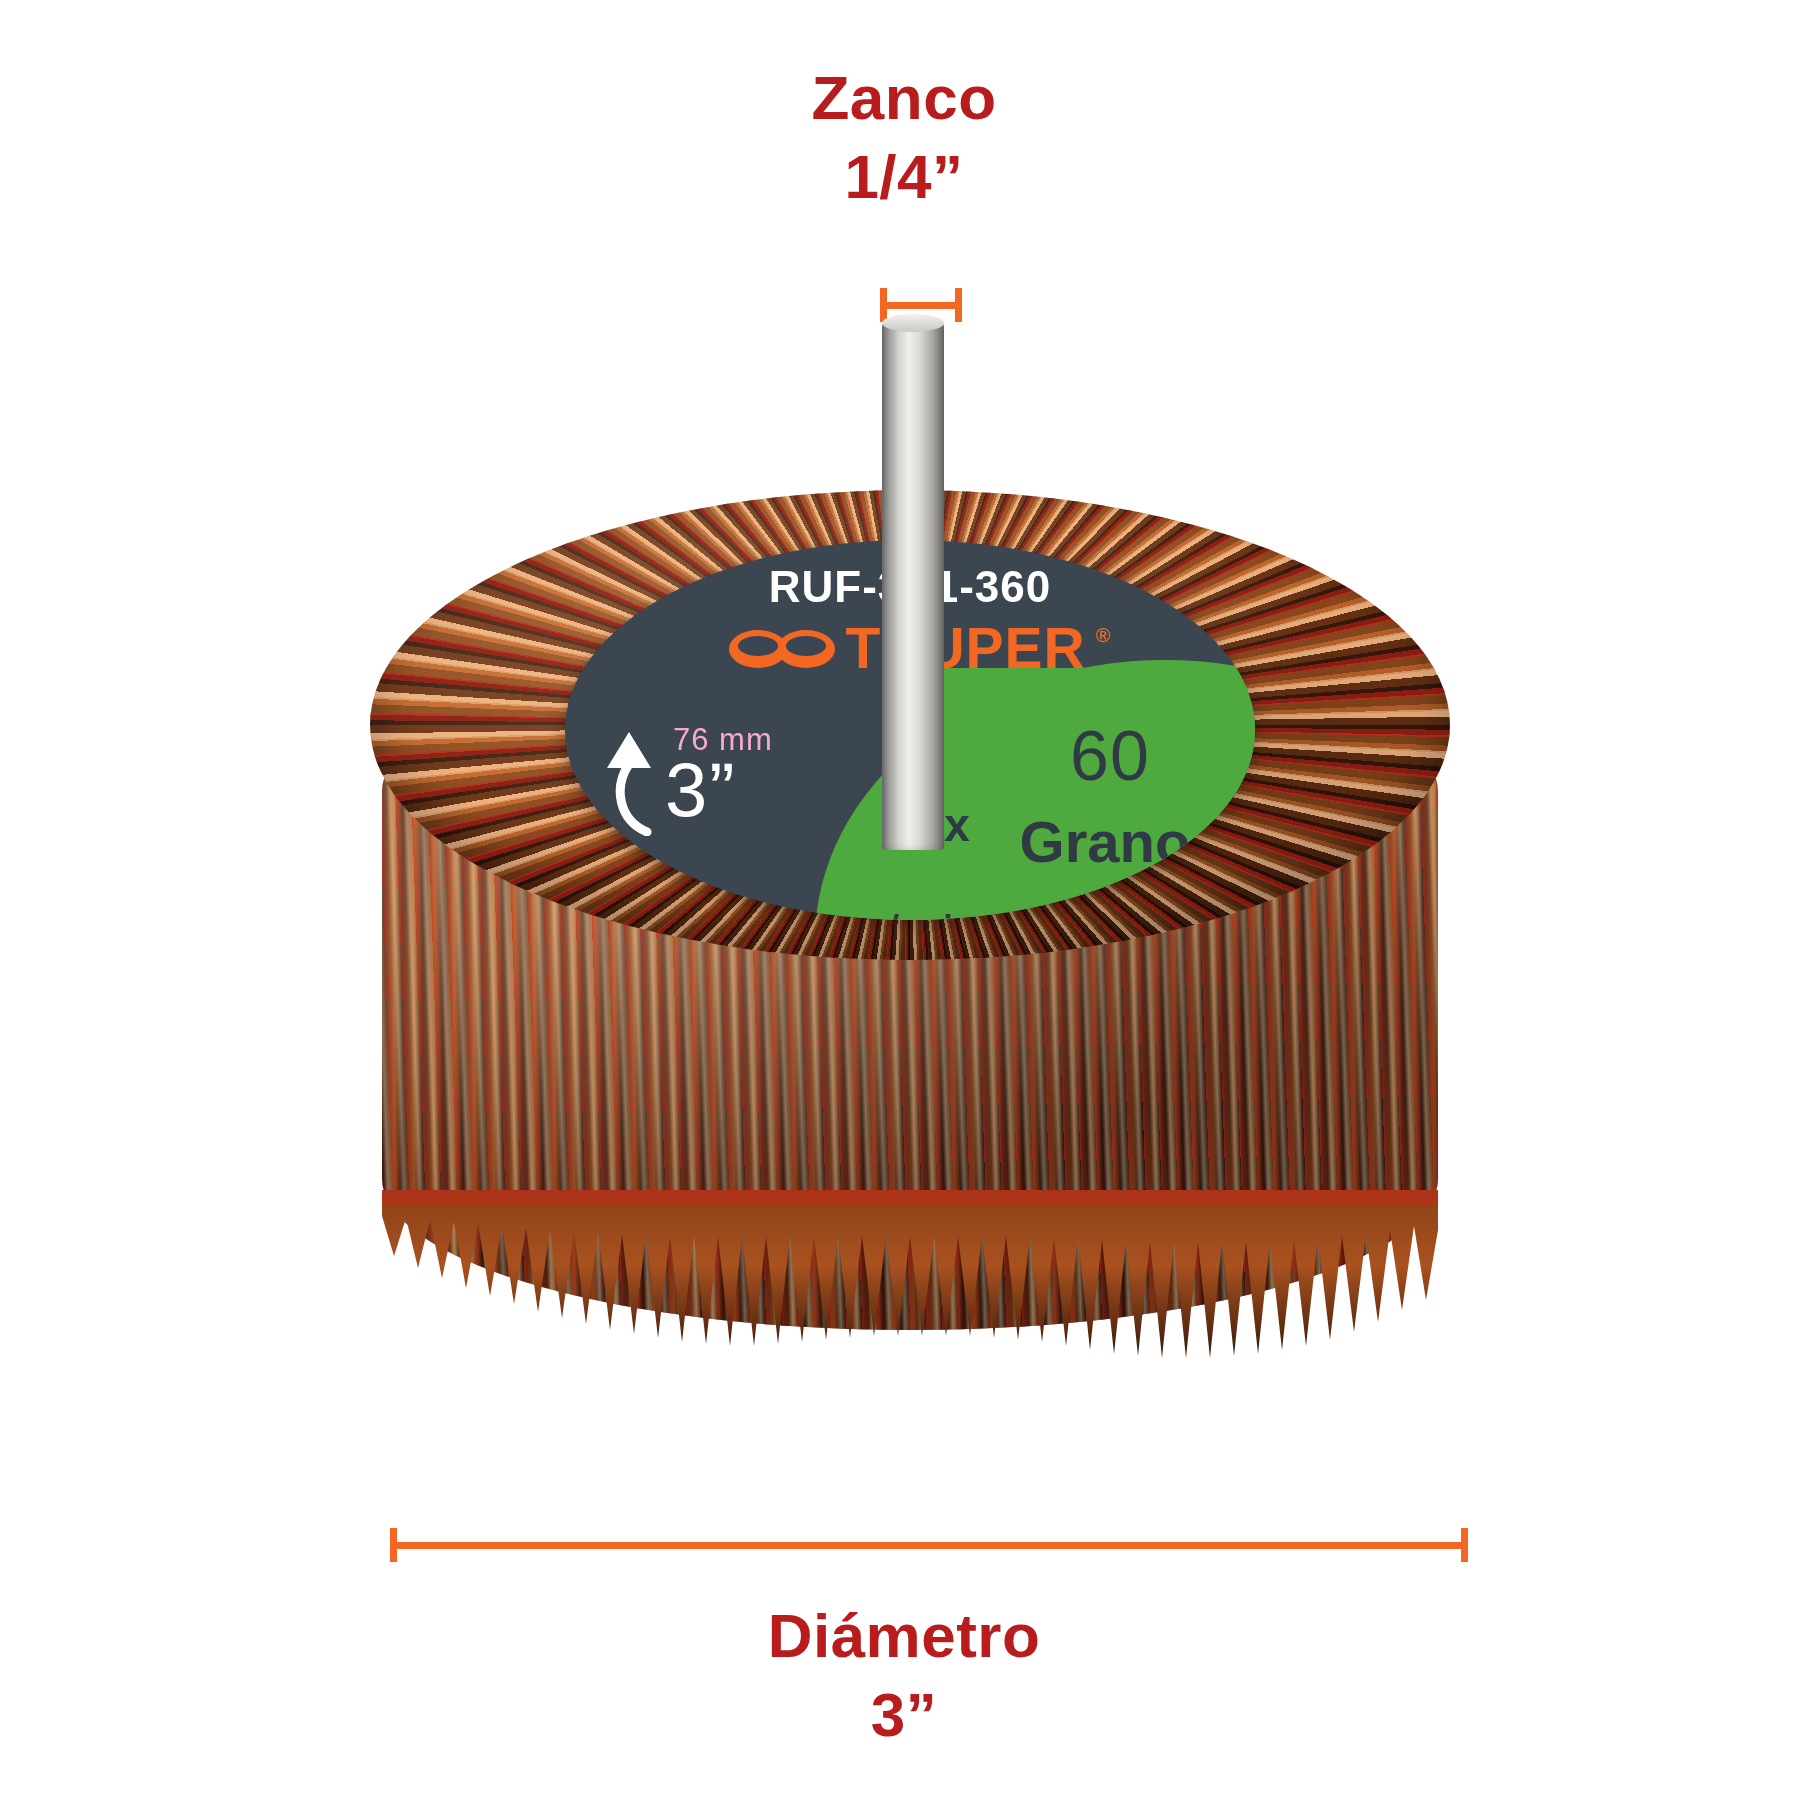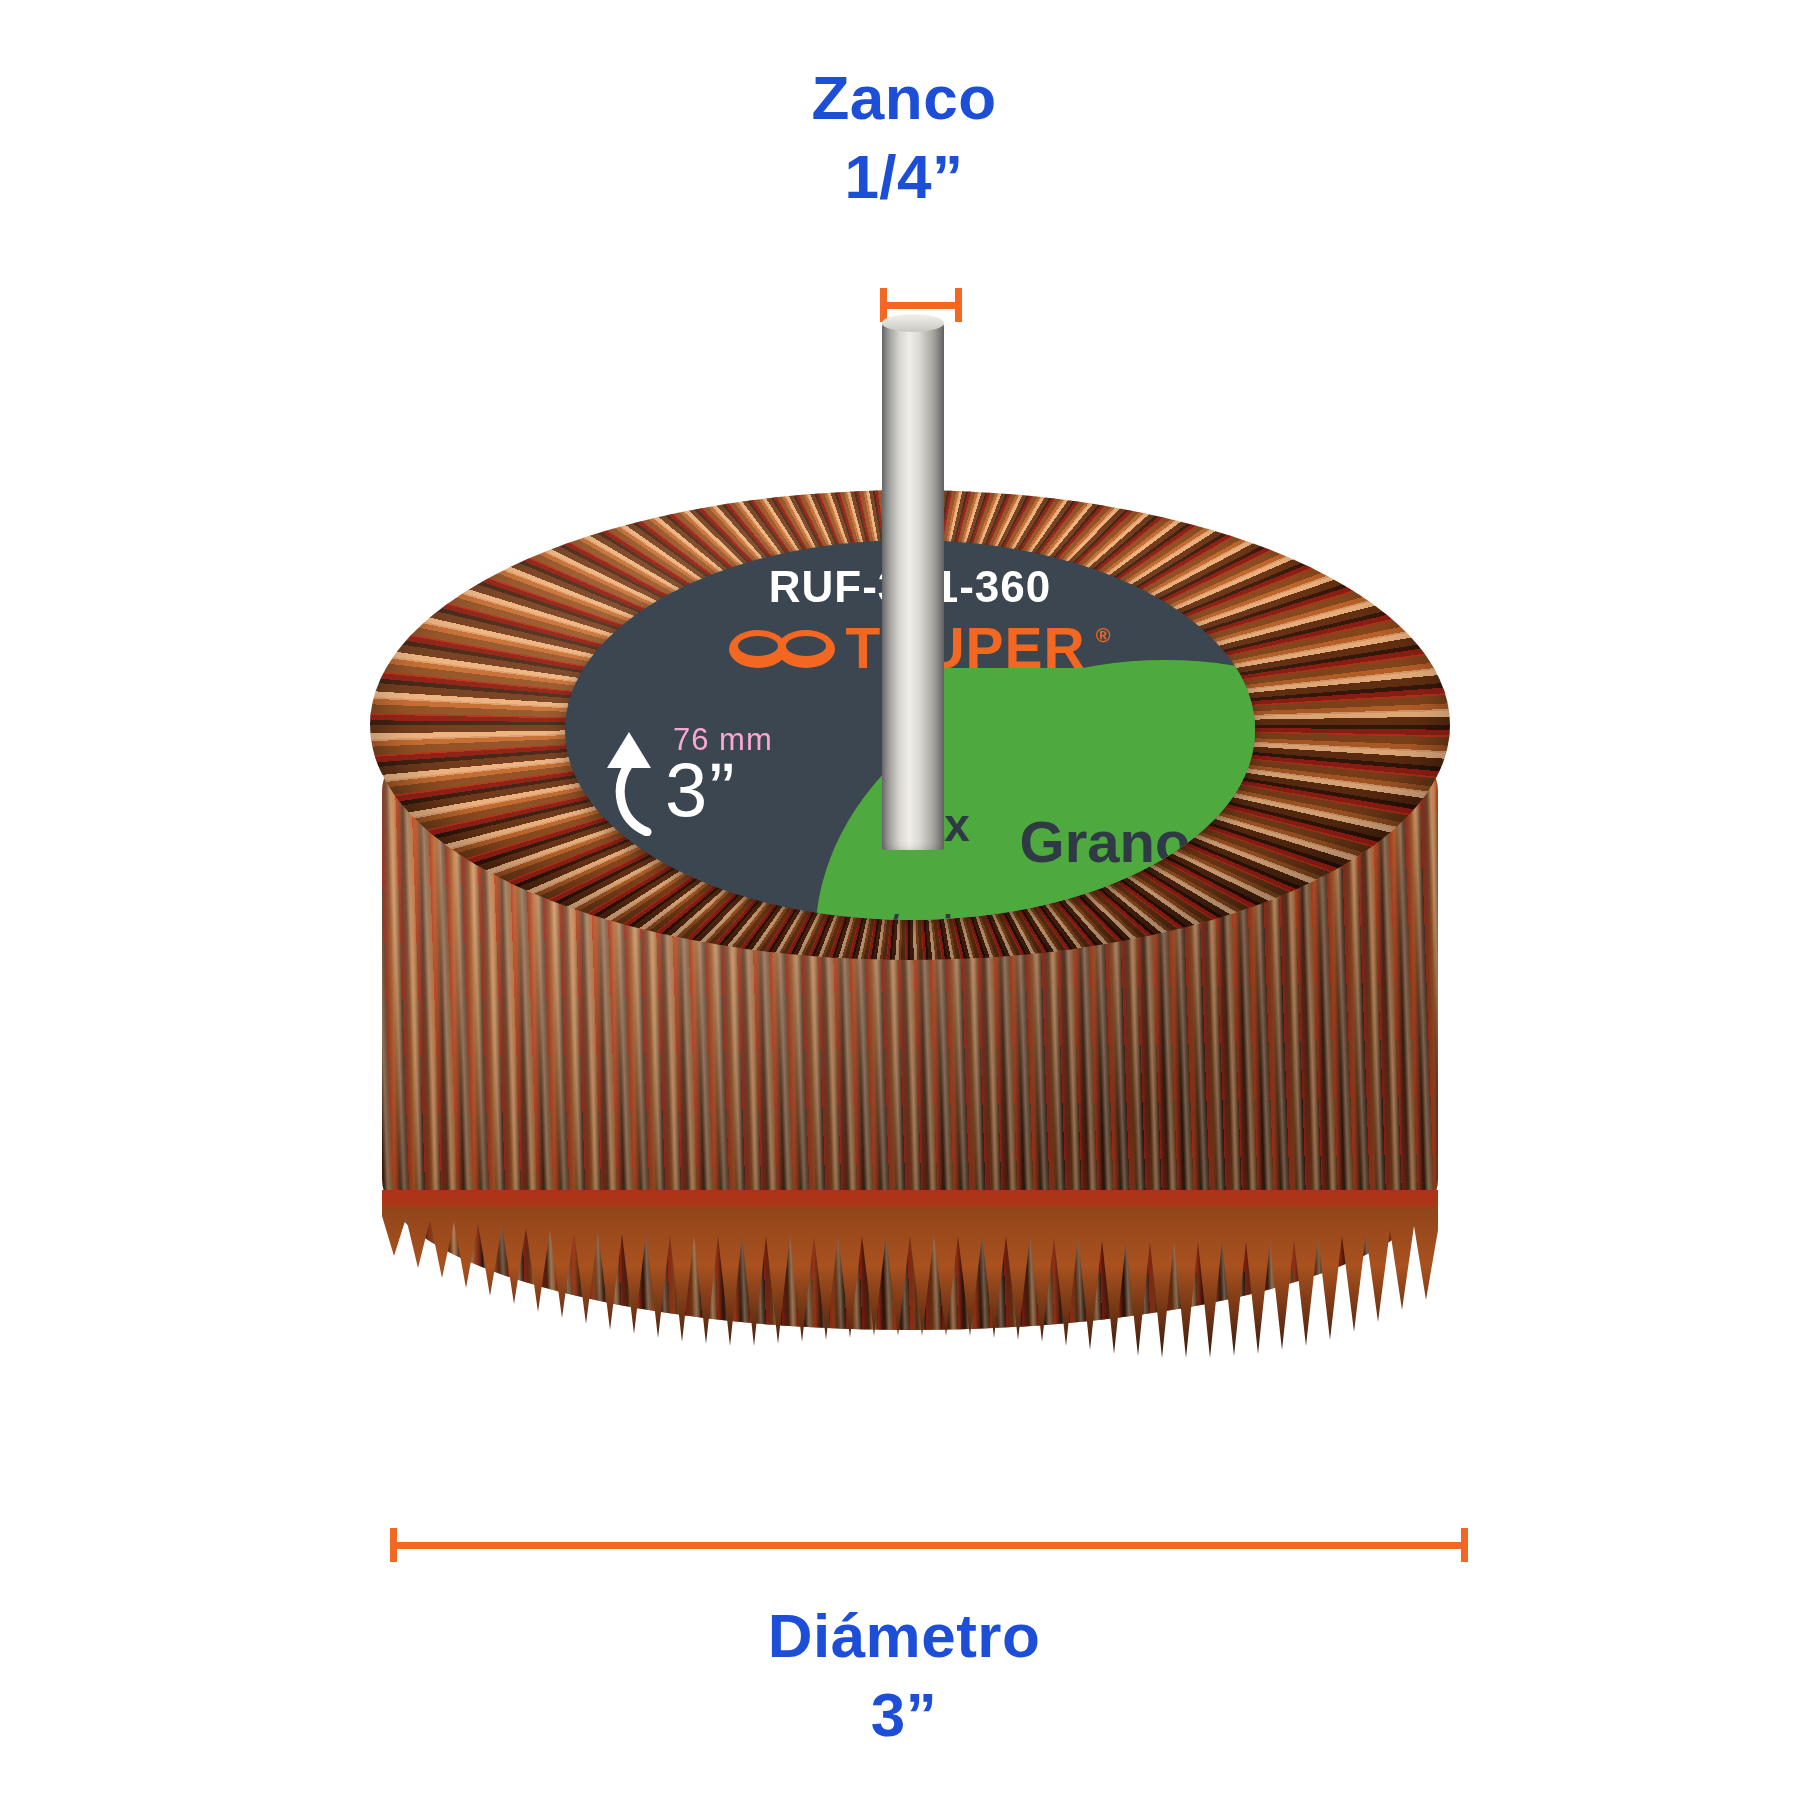--- a/index.html
+++ b/index.html
@@ -19,21 +19,21 @@
   #top-annotation {
     position: absolute;
     left: 0;
     top: 58px;
     width: 1800px;
     text-align: center;
     line-height: 1.28;
   }
   .anno-line1, .anno-line2 {
     display: block;
-    color: #1d4ed8;
+    color: #b91c1c;
     font-size: 62px;
     font-weight: 600;
     letter-spacing: 0.5px;
     padding-left: 8px;
   }
 
   
   #bottom-annotation {
     position: absolute;
     left: 0;
@@ -482,20 +482,21 @@
 
       <svg id="rotation-arrow" viewBox="0 0 96 120">
         <path d="M44,116 C16,104 10,72 26,48" stroke="#ffffff" stroke-width="9" fill="none" stroke-linecap="round"></path>
         <path d="M26,16 L48,52 L4,52 Z" fill="#ffffff"></path>
       </svg>
 
       <div class="label-text" id="label-mm">76 mm</div>
 
       <div class="label-text" id="label-in">3”</div>
 
+      <div class="label-text" id="label-grit">60</div>
 
       <div class="label-text" id="label-grit-word">Grano</div>
 
       <div class="label-text" id="label-max">Máx</div>
 
 
       <div class="label-text" id="label-rpm-unit">r/min</div>
     </div>
   </div>
 </div>

